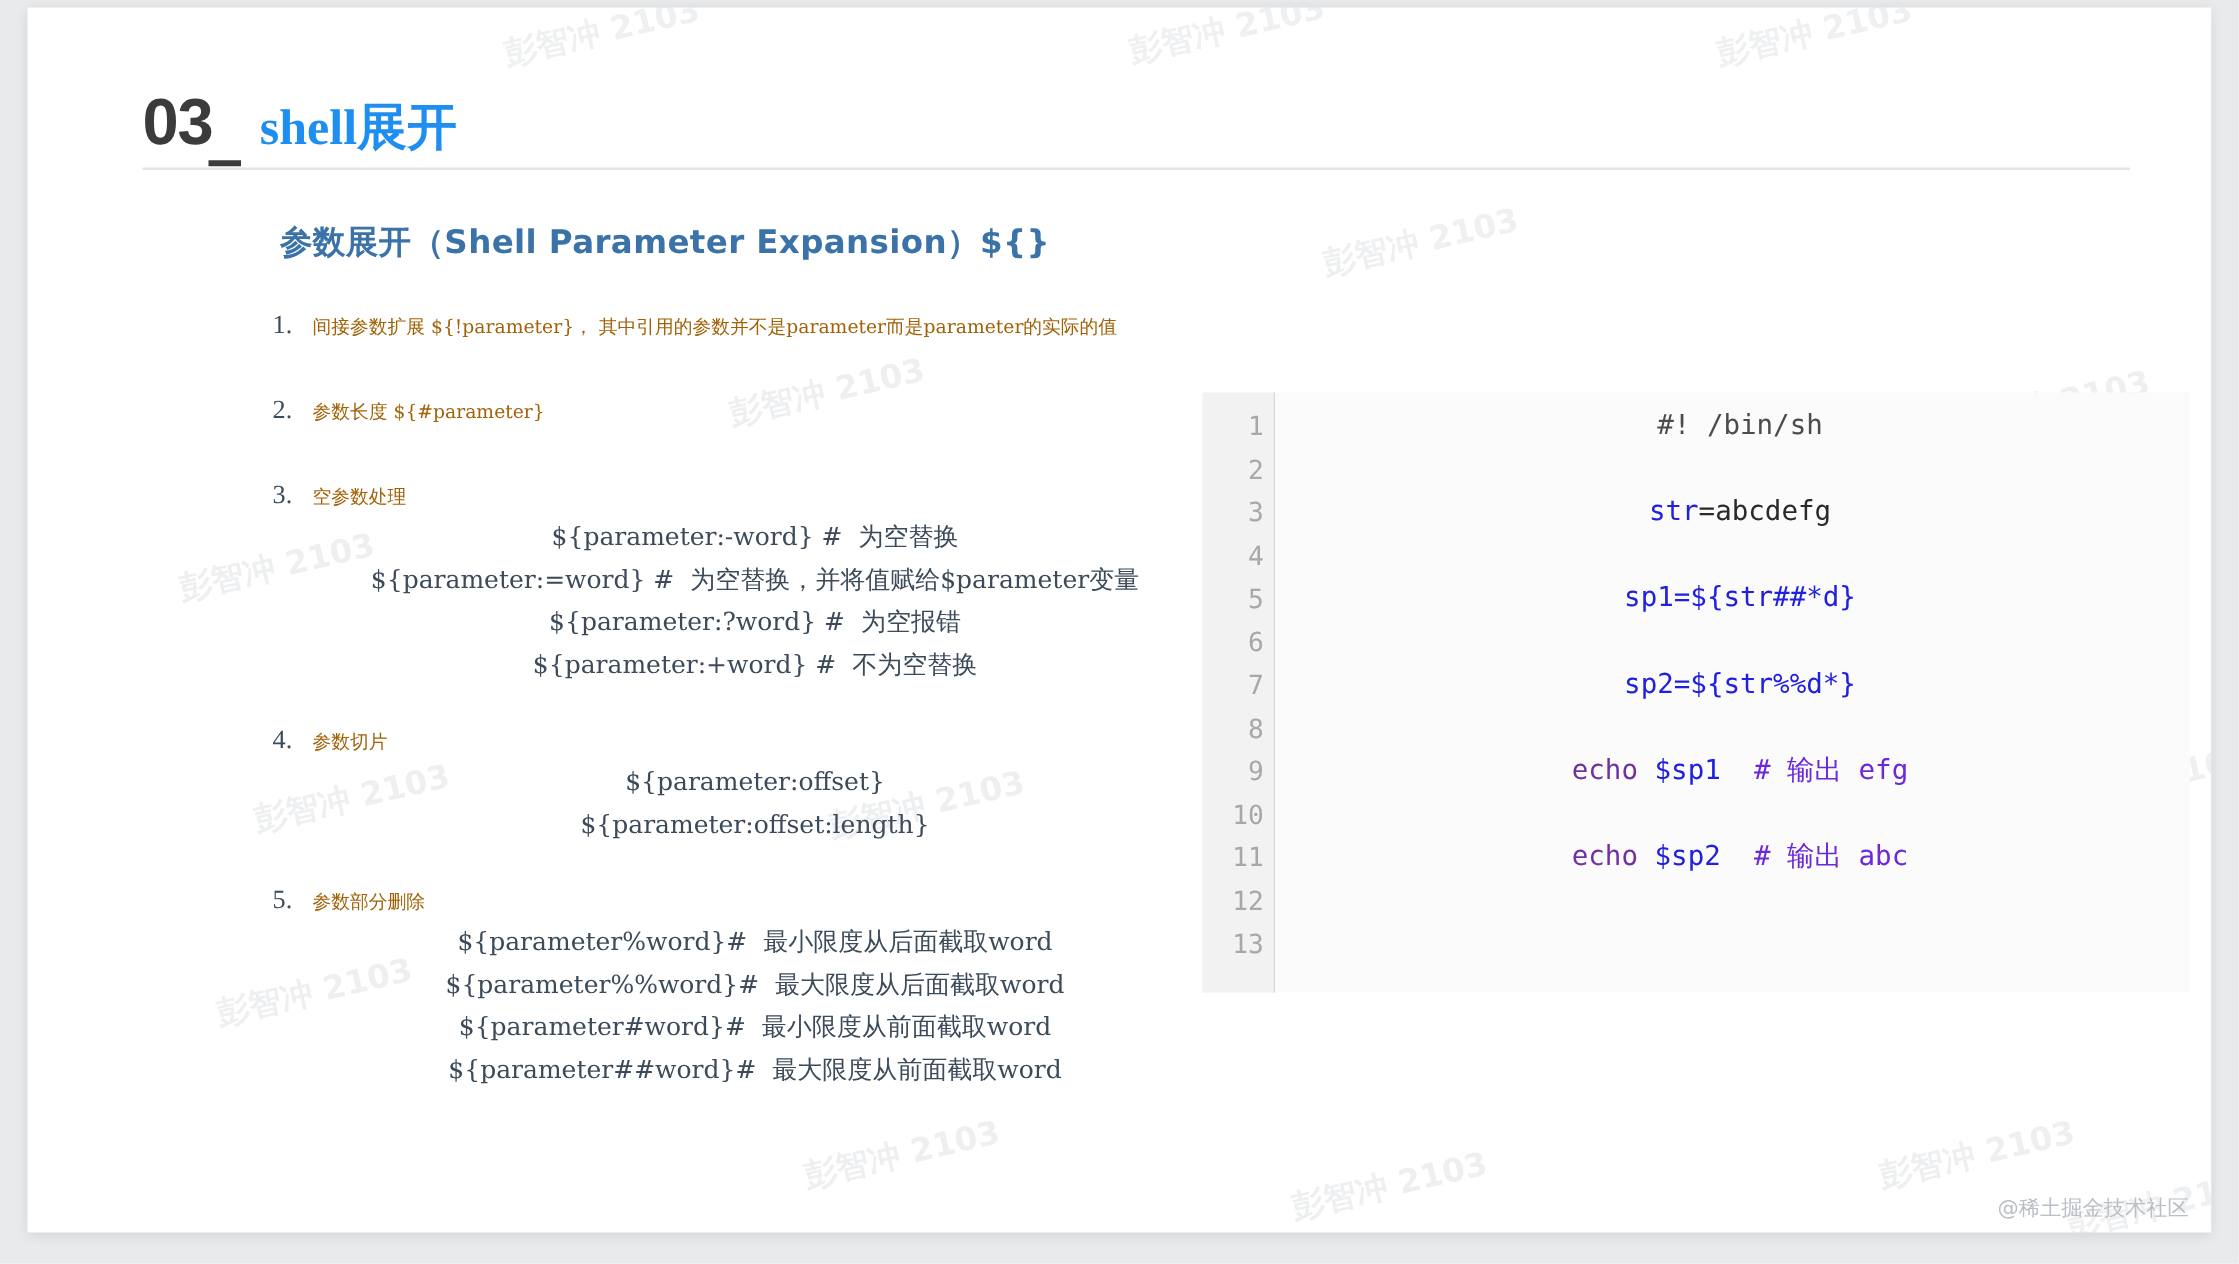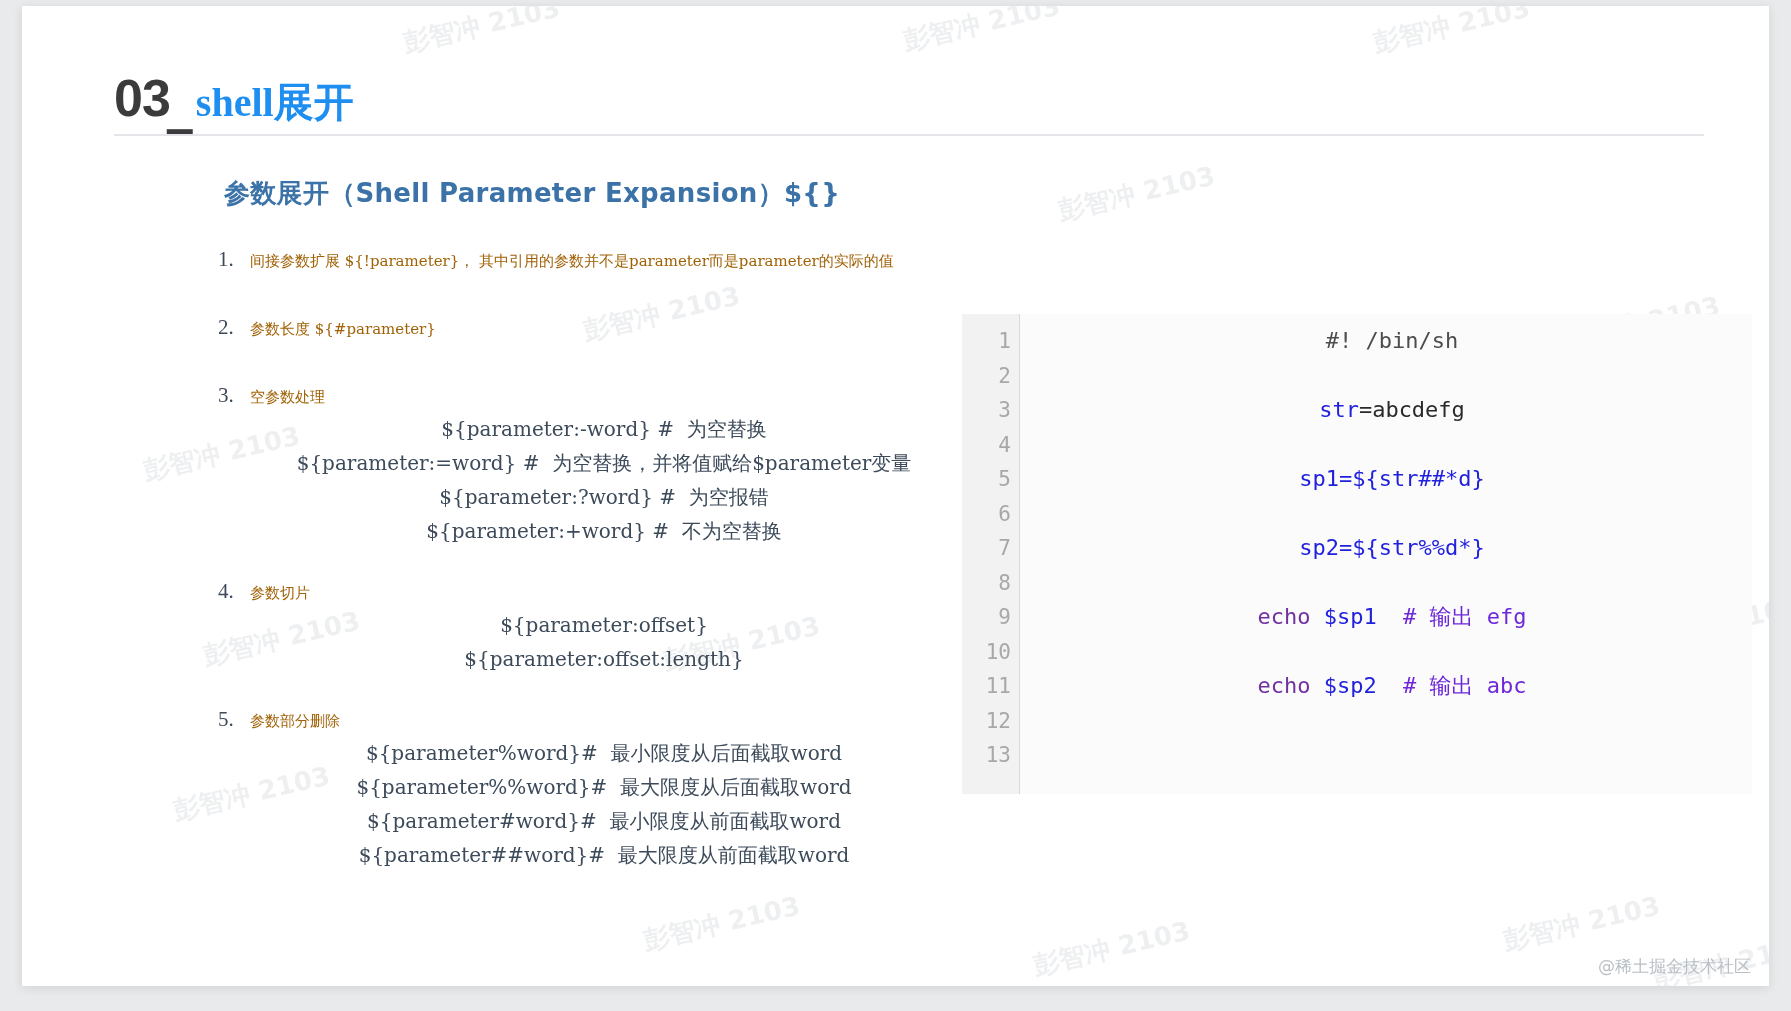--- a/index.html
+++ b/index.html
@@ -35,20 +35,21 @@
     font-size:52px;font-weight:800;color:#3b3b3b;letter-spacing:-1px;
   }
   #title .us{
     font-family:"DejaVu Sans",sans-serif;
     font-size:52px;font-weight:800;color:#3b3b3b;
     position:relative;top:6px;left:-3px;
   }
   #title .blue{
     font-family:"Liberation Serif",serif;
     font-size:40px;font-weight:700;color:#1f8ef1;
+    margin-left:12px;
   }
   #rule{
     position:absolute;left:92px;top:128px;width:1590px;height:2px;
     background:#e3e5e8;
   }
   
   #subtitle{
     position:absolute;left:202px;top:170px;z-index:10;
     font-family:"DejaVu Sans",sans-serif;
     font-size:26px;font-weight:700;color:#3b73a8;

